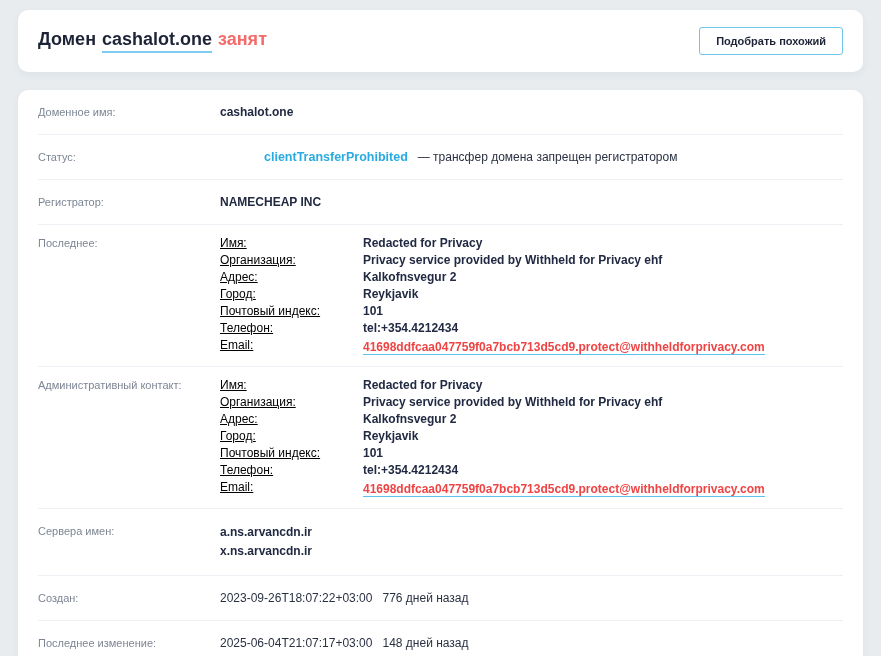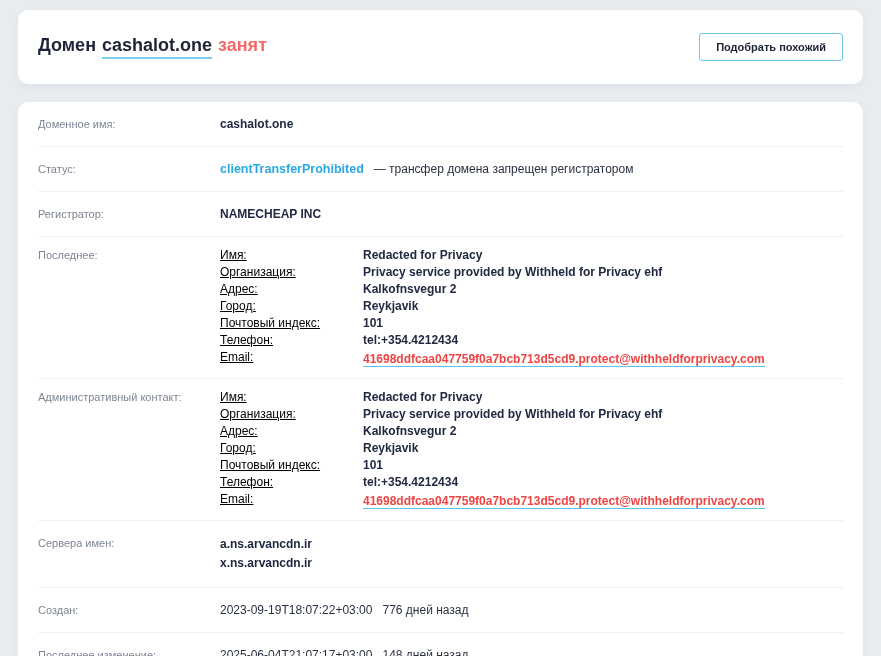--- a/index.html
+++ b/index.html
@@ -12,21 +12,21 @@
   }
   .card {
     background:#ffffff;
     border-radius:10px;
     margin:0 18px;
     box-shadow:0 3px 8px rgba(40,50,70,0.05);
   }
   
   .header-card {
     margin-top:10px;
-    height:74px;
+    height:62px;
     display:flex;
     align-items:center;
     justify-content:space-between;
     padding:0 20px;
   }
   .title {
     font-size:18px;
     font-weight:700;
     color:#1e2438;
     display:flex;
@@ -88,20 +88,21 @@
     padding-right:10px;
     font-size:12px;
     line-height:15px;
   }
   .status-link {
     font-size:12.5px;
     font-weight:700;
     color:#29abe2;
     text-decoration:none;
     cursor:pointer;
+    margin-left:44px;
   }
   .note {
     font-size:12px;
     color:#2a3142;
     line-height:15px;
   }
   .date-value { color:#2a3142; }
   .contact-fields { display:flex; flex-direction:column; }
   .contact-line { display:flex; line-height:17px; }
   .sub-label {
@@ -232,21 +233,21 @@
     <div class="row row-top">
       <div class="row-label">Сервера имен:</div>
       <div class="ns-list">
         <div class="sub-value">a.ns.arvancdn.ir</div>
         <div class="sub-value">x.ns.arvancdn.ir</div>
       </div>
     </div>
 
     <div class="row">
       <div class="row-label">Создан:</div>
-      <div class="col2 date-value">2023-09-19T18:07:22+03:00</div>
+      <div class="col2 date-value">2023-09-26T18:07:22+03:00</div>
       <div class="note">776 дней назад</div>
     </div>
 
     <div class="row">
       <div class="row-label">Последнее изменение:</div>
       <div class="col2 date-value">2025-06-04T21:07:17+03:00</div>
       <div class="note">148 дней назад</div>
     </div>
 
   </div>

